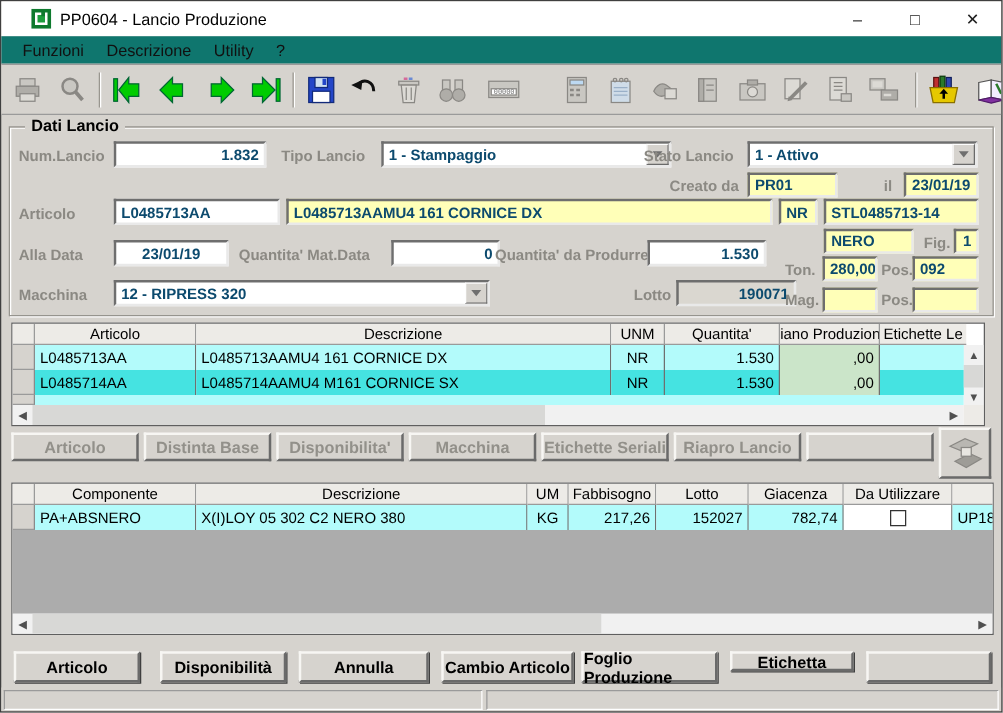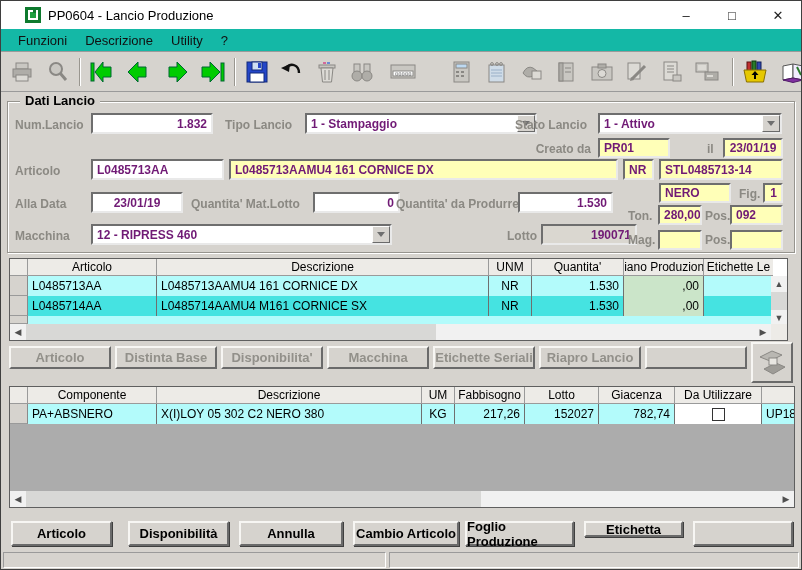--- a/index.html
+++ b/index.html
@@ -9,32 +9,32 @@
     background:#D6D3CE;border:1px solid #3f3f3f;
     font-family:"Liberation Sans", sans-serif;font-size:12px;color:#000;
     overflow:hidden;
   }
   
   .titlebar{position:absolute;left:0;top:0;width:100%;height:28px;background:#fff;display:flex;align-items:center;padding-left:24px;}
   .titlebar .apptitle{font-size:13px;margin-left:7px;color:#000;}
   .capbtns{position:absolute;right:0;top:0;height:28px;display:flex;}
   .capbtn{width:46px;height:28px;display:flex;align-items:center;justify-content:center;font-size:13px;color:#222;}
   
-  .menubar{position:absolute;left:0;top:28px;width:100%;height:22px;background:#14b8a6;display:flex;align-items:center;padding-left:8px;}
+  .menubar{position:absolute;left:0;top:28px;width:100%;height:22px;background:#0f766e;display:flex;align-items:center;padding-left:8px;}
   .menuitem{padding:2px 9px;font-size:13px;color:#111;}
   
   .toolbar{position:absolute;left:0;top:50px;width:100%;height:41px;background:#D6D3CE;border-top:1px solid #9a9a9a;border-bottom:1px solid #9a9a9a;display:flex;align-items:center;gap:7px;padding-left:8px;}
   .tbtn{width:28px;height:28px;display:flex;align-items:center;justify-content:center;flex:0 0 auto;}
   .tsep{width:2px;height:28px;border-left:1px solid #99968f;border-right:1px solid #ffffff;flex:0 0 auto;}
   
   .groupbox{position:absolute;left:6px;top:100px;width:788px;height:152px;border:1px solid #96948e;box-shadow:1px 1px 0 #fff inset,1px 1px 0 #fff;}
   .legend{position:absolute;left:12px;top:-9px;background:#D6D3CE;padding:0 5px;font-weight:bold;font-size:13px;color:#000;}
   .lbl{position:absolute;font-weight:bold;color:#8B8983;white-space:nowrap;}
   .fld{position:absolute;background:#fff;border:2px solid;border-color:#6e6e6e #e9e9e9 #e9e9e9 #6e6e6e;
-       font-weight:bold;font-size:12px;display:flex;align-items:center;padding:0 4px;white-space:nowrap;overflow:hidden;color:#701a75;}
+       font-weight:bold;font-size:12px;display:flex;align-items:center;padding:0 4px;white-space:nowrap;overflow:hidden;color:#0c4a6e;}
   .fld.yellow{background:#FFFFB8;}
   .fld.gray{background:#DAD7D0;}
   .fld.rt{justify-content:flex-end;}
   .fld.ct{justify-content:center;}
   .dd-btn{position:absolute;right:0;top:0;bottom:0;width:18px;background:#D6D3CE;border:1px solid;border-color:#fdfdfd #6a6a6a #6a6a6a #fdfdfd;display:flex;align-items:center;justify-content:center;}
   .dd-arrow{width:0;height:0;border-left:4px solid transparent;border-right:4px solid transparent;border-top:5px solid #6f6f6f;}
   
   .grid{position:absolute;background:#fff;border:1px solid #5f5f5f;overflow:hidden;}
   .grow{display:flex;}
   .hcell{background:#EDEBE7;border-right:1px solid #9a9a9a;border-bottom:1px solid #9a9a9a;height:17px;display:flex;align-items:center;justify-content:center;font-size:12px;overflow:hidden;white-space:nowrap;flex:0 0 auto;}
@@ -292,33 +292,33 @@
   <div class="fld yellow" style="left:622px;top:158px;width:31px;height:21px">NR</div>
   <div class="fld yellow" style="left:658px;top:158px;width:124px;height:21px">STL0485713-14</div>
 
   <div class="fld yellow" style="left:658px;top:182px;width:72px;height:20px">NERO</div>
   <span class="lbl" style="left:738px;top:186px">Fig.</span>
   <div class="fld yellow rt" style="left:762px;top:182px;width:20px;height:20px">1</div>
 
   <span class="lbl" style="left:14px;top:196px">Alla Data</span>
   <div class="fld ct" style="left:90px;top:191px;width:92px;height:21px">23/01/19</div>
 
-  <span class="lbl" style="left:190px;top:196px">Quantita' Mat.Lotto</span>
+  <span class="lbl" style="left:190px;top:196px">Quantita' Mat.Data</span>
   <div class="fld rt" style="left:312px;top:191px;width:87px;height:21px">0</div>
   <span class="lbl" style="left:395px;top:196px;width:117px;text-align:right">Quantita' da Produrre</span>
   <div class="fld rt" style="left:517px;top:191px;width:95px;height:21px">1.530</div>
 
   <span class="lbl" style="left:627px;top:208px">Ton.</span>
   <div class="fld yellow" style="left:657px;top:204px;width:44px;height:20px">280,00</div>
   <span class="lbl" style="left:704px;top:208px">Pos.</span>
   <div class="fld yellow" style="left:729px;top:204px;width:53px;height:20px">092</div>
 
   <span class="lbl" style="left:14px;top:228px">Macchina</span>
   <div class="fld" style="left:90px;top:223px;width:301px;height:21px">
-    <span>12 - RIPRESS 460</span>
+    <span>12 - RIPRESS 320</span>
     <span class="dd-btn">
         <span class="dd-arrow"></span>
       </span>
   </div>
   <span class="lbl" style="left:506px;top:228px">Lotto</span>
   <div class="fld gray rt" style="left:540px;top:223px;width:96px;height:21px">190071</div>
   <span class="lbl" style="left:627px;top:232px">Mag.</span>
   <div class="fld yellow" style="left:657px;top:229px;width:44px;height:20px"></div>
   <span class="lbl" style="left:704px;top:232px">Pos.</span>
   <div class="fld yellow" style="left:729px;top:229px;width:53px;height:20px"></div>

